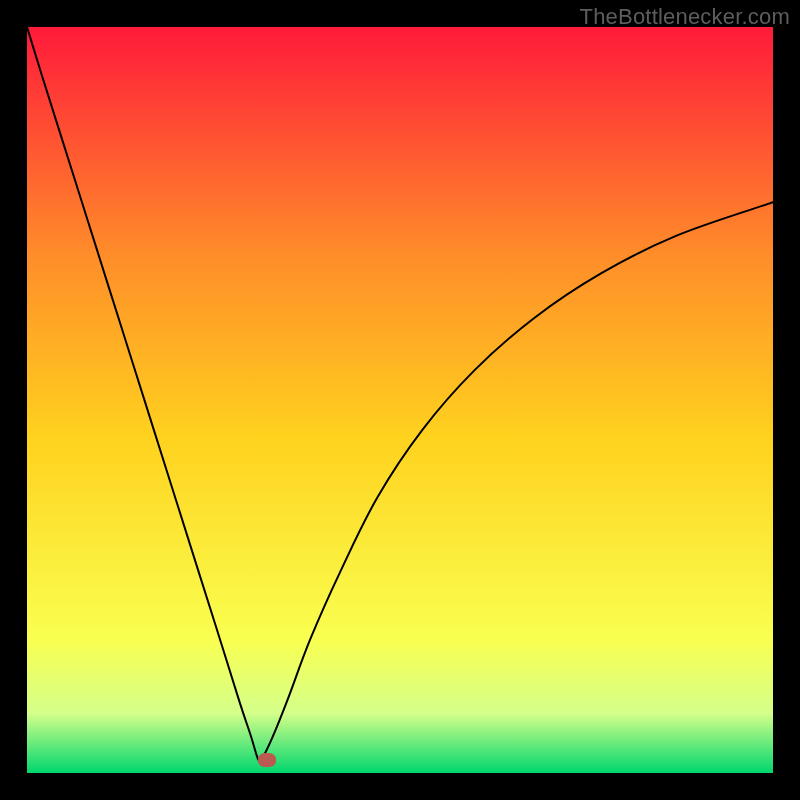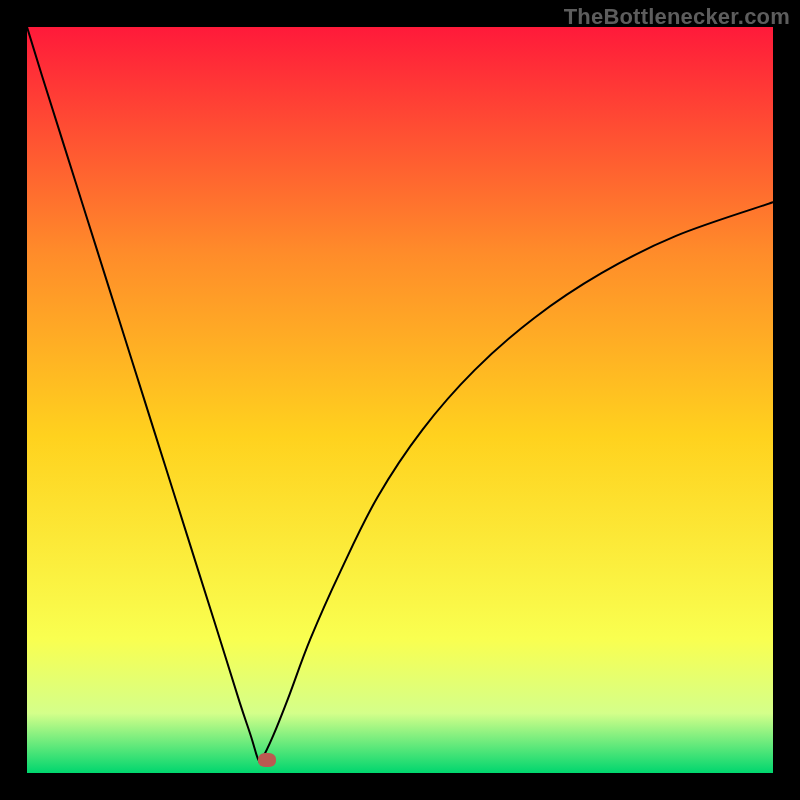--- a/index.html
+++ b/index.html
@@ -33,21 +33,21 @@
     right: 0;
     top: 0;
     bottom: 0;
   }
   .watermark {
     position: absolute;
     top: 4px;
     right: 10px;
     color: #5d5d5d;
     font-size: 22px;
-    font-weight: 700;
+    font-weight: 400;
     letter-spacing: 0.2px;
     font-family: Arial, sans-serif;
   }
   svg.curve {
     position: absolute;
     left: 0;
     top: 0;
     width: 746px;
     height: 746px;
   }

